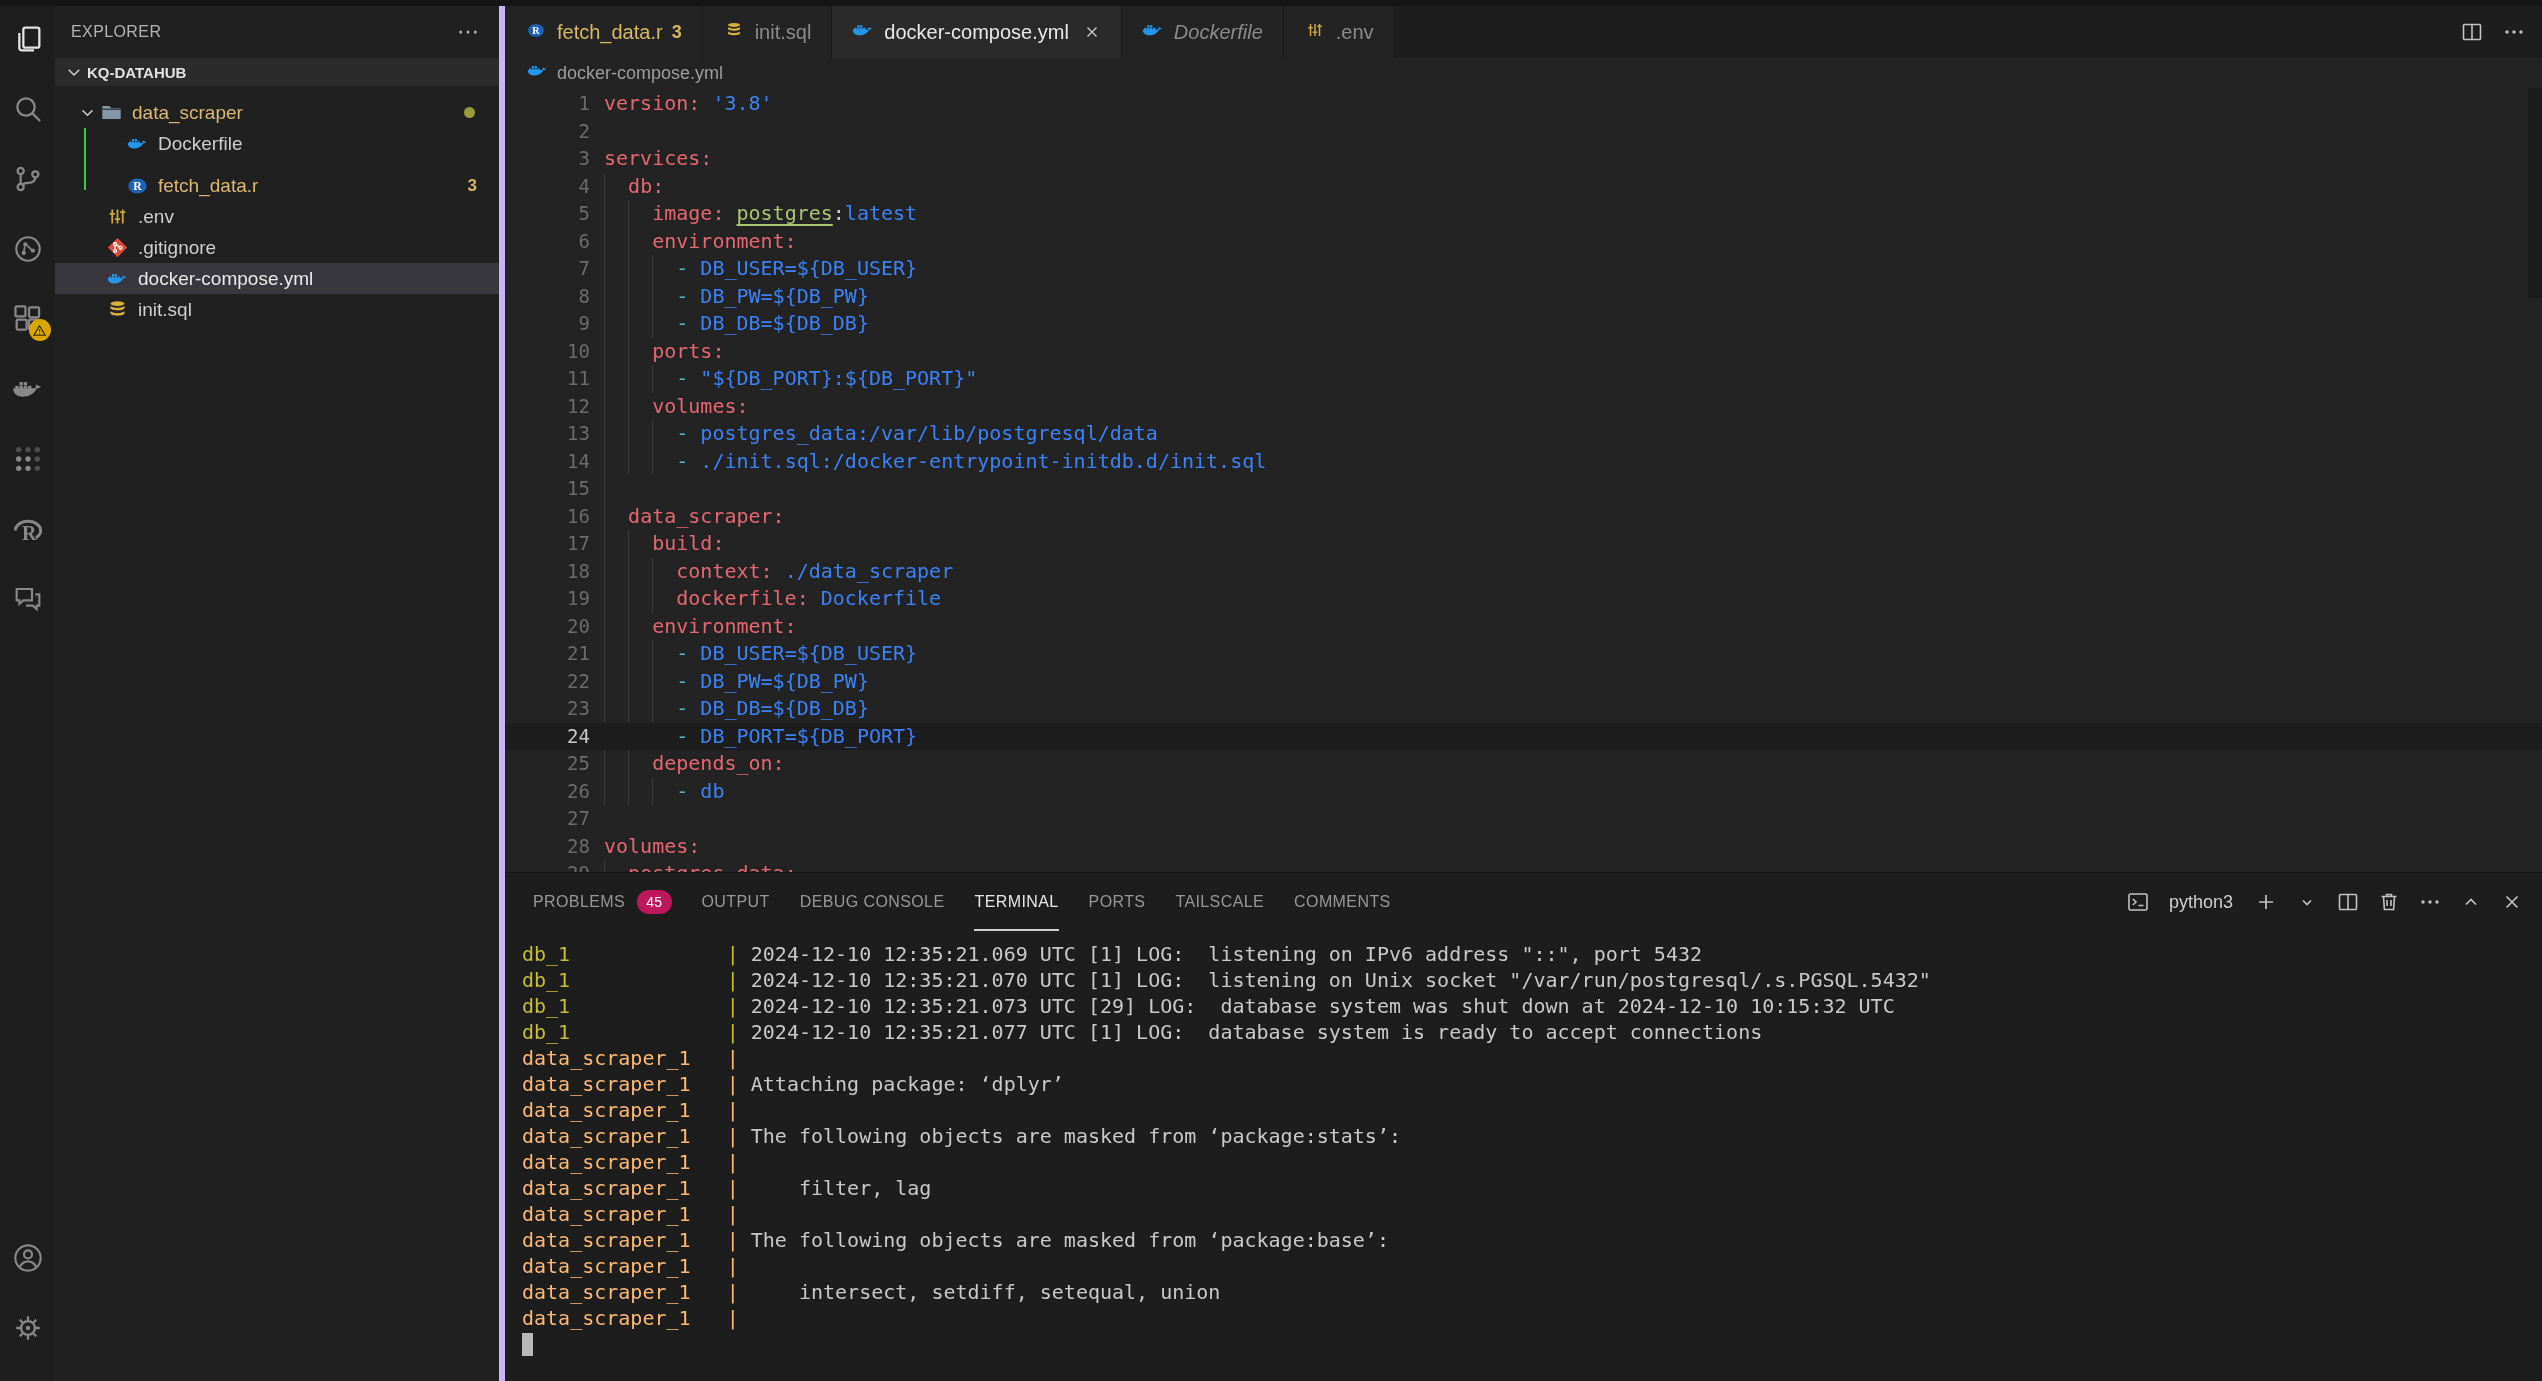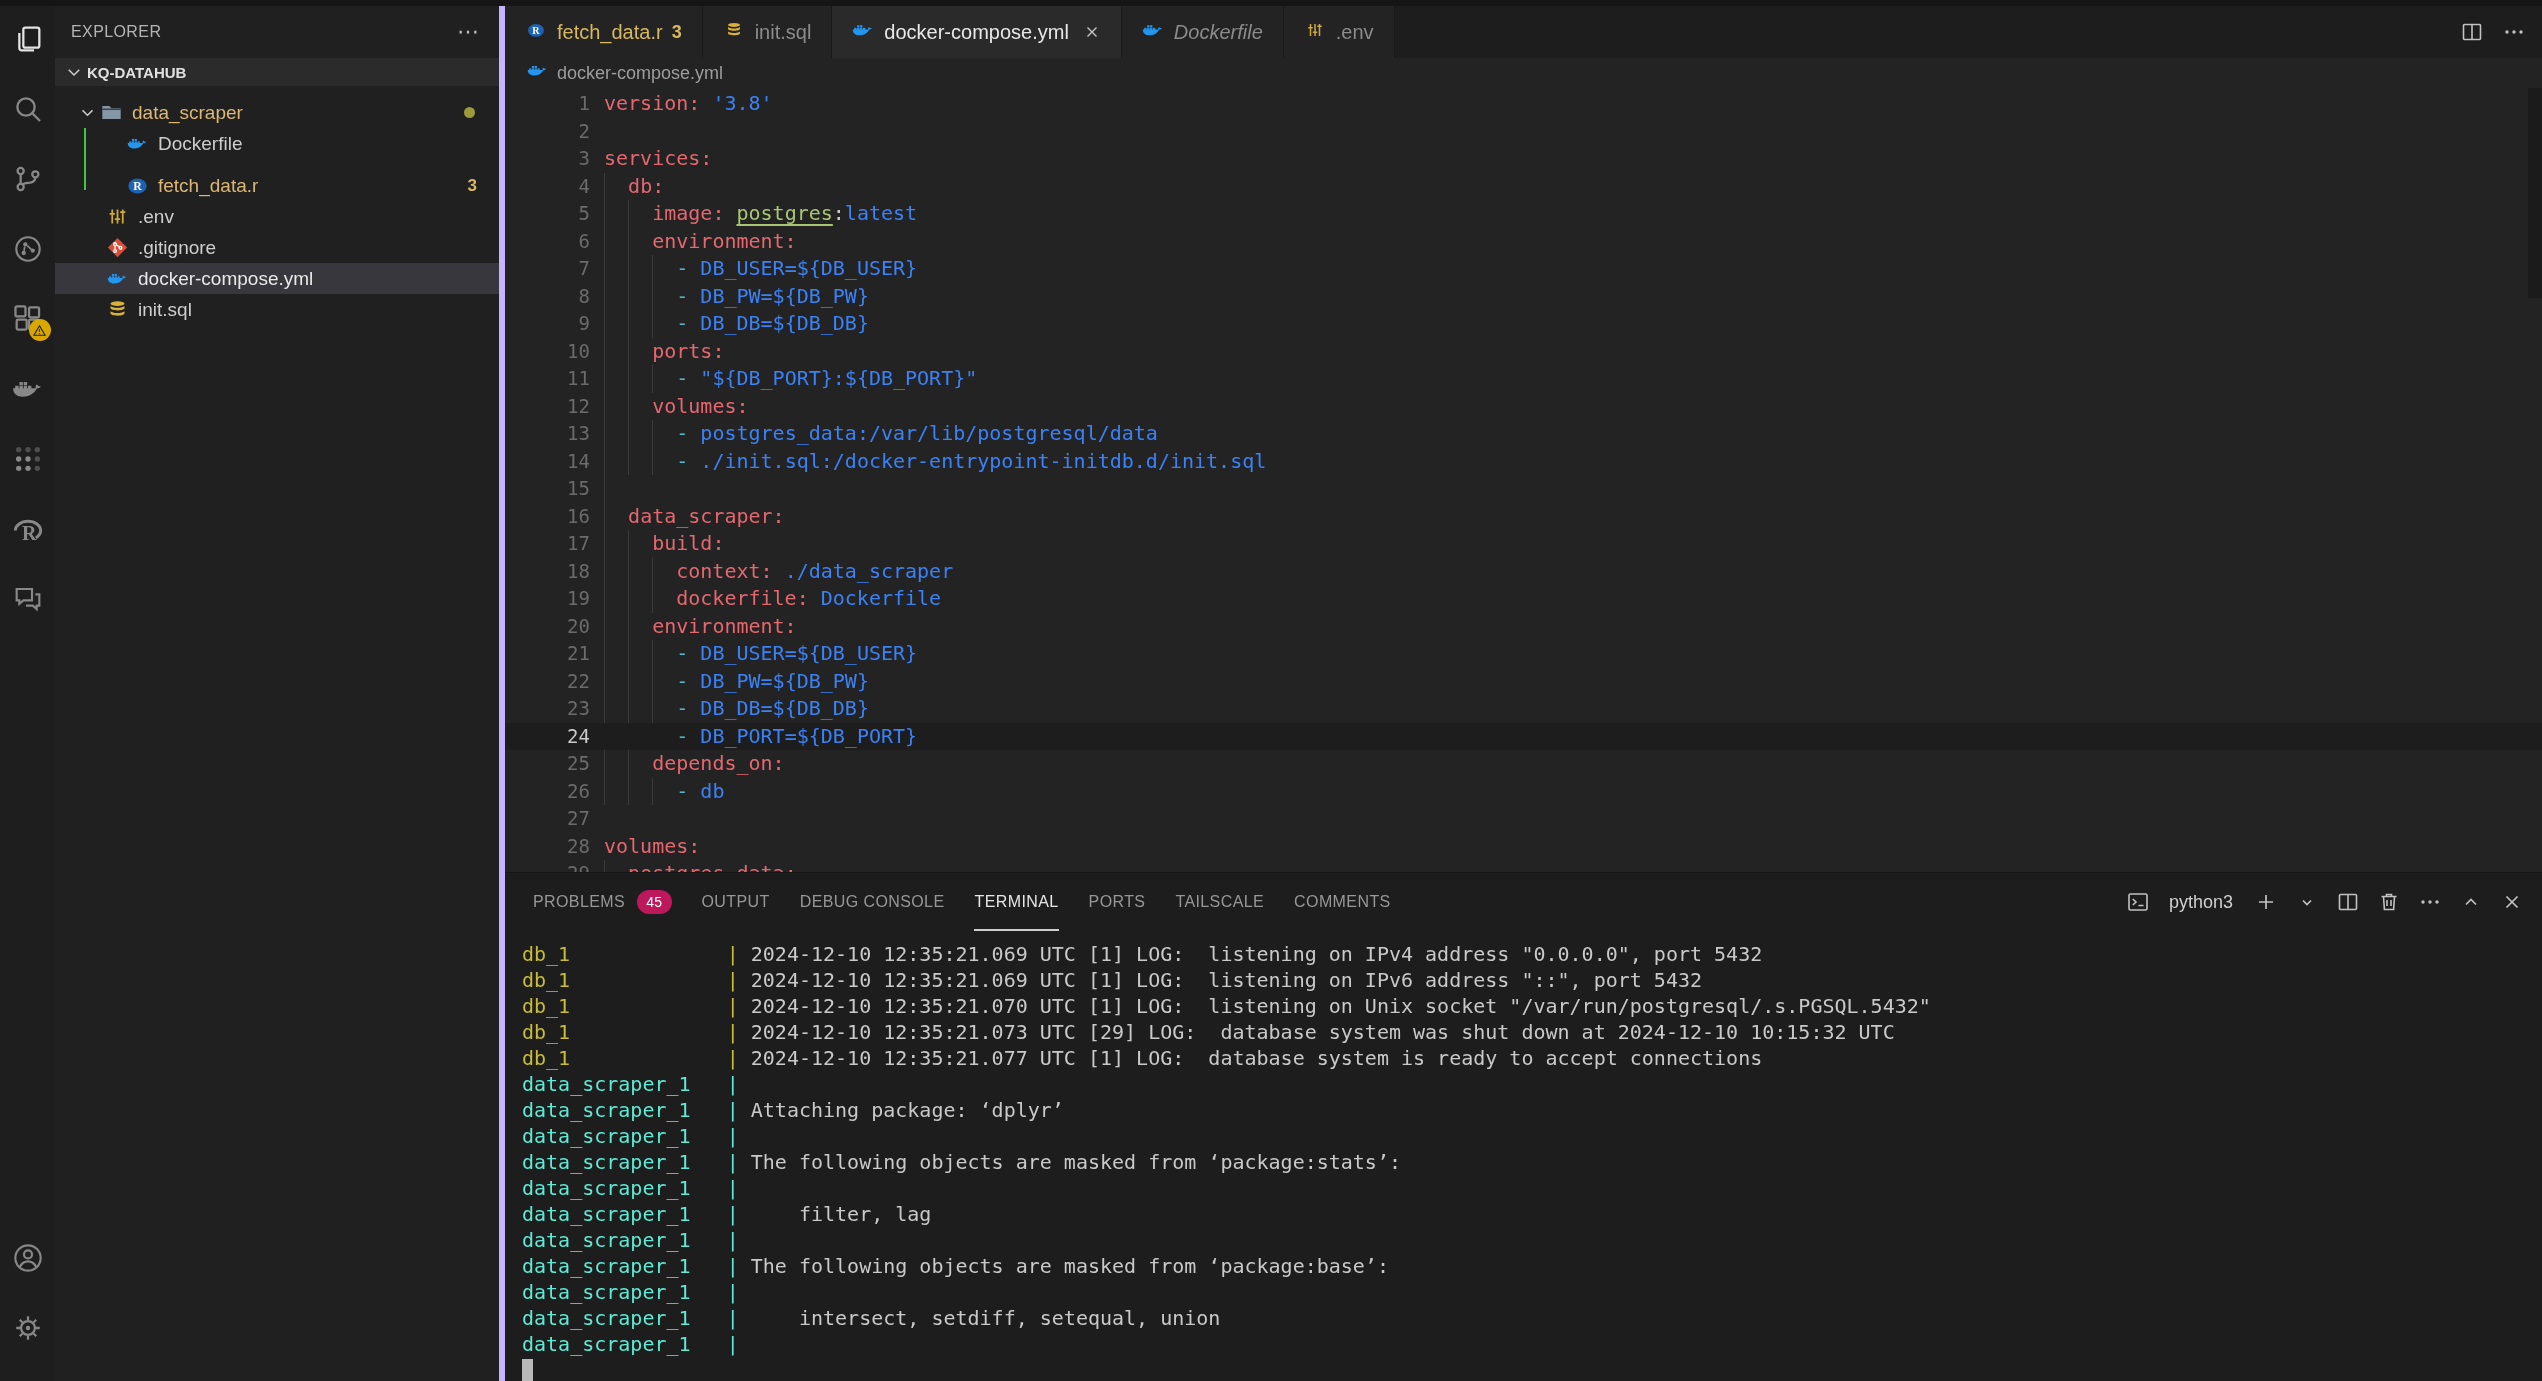--- a/index.html
+++ b/index.html
@@ -102,21 +102,21 @@
   .ptab .pbadge { margin-left:12px; background:#be185d; color:#ffffff; border-radius:20px;
                   padding:4px 9px; font-size:14px; }
   .pactions { display:flex; align-items:center; gap:17px; color:#c2c2c2; }
   .pactions .picon { width:24px; height:24px; cursor:pointer; }
   .pactions svg { width:24px; height:24px; }
   .shell-label { font-size:18px; color:#cfcfcf; margin:0 4px 0 2px; }
 
   .terminal { position:absolute; left:0; right:0; top:58px; bottom:0; padding:10px 0 0 17px; overflow:hidden; }
   .tl { font-family:"DejaVu Sans Mono", monospace; font-size:20px; line-height:26px; white-space:pre;
         color:#c9c9c9; }
-  .tl .svc-y { color:#c9bd35; } .tl .svc-c { color:#5eead4; }
+  .tl .svc-y { color:#c9bd35; } .tl .svc-c { color:#fdba74; }
   .term-cursor { width:11px; height:23px; background:#b9b9b9; margin-top:2px; }
 </style>
 </head>
 <body>
 
 <div class="app">
   <div class="titlebar"></div>
 
   <aside class="activitybar" id="activitybar">
       <div class="ab-item">
@@ -528,21 +528,20 @@
               </svg>
           </span>
           <span class="picon">
             <svg viewBox="0 0 24 24" fill="none" stroke="currentColor" stroke-width="1.7">
                 <path d="M6.5 6.5l11 11M17.5 6.5l-11 11"></path>
               </svg>
           </span>
         </div>
       </div>
       <div class="terminal" id="terminal">
-          <pre class="tl"><span class="svc-y">db_1             | </span><span>2024-12-10 12:35:21.069 UTC [1] LOG:  listening on IPv4 address "0.0.0.0", port 5432</span></pre>
           <pre class="tl"><span class="svc-y">db_1             | </span><span>2024-12-10 12:35:21.069 UTC [1] LOG:  listening on IPv6 address "::", port 5432</span></pre>
           <pre class="tl"><span class="svc-y">db_1             | </span><span>2024-12-10 12:35:21.070 UTC [1] LOG:  listening on Unix socket "/var/run/postgresql/.s.PGSQL.5432"</span></pre>
           <pre class="tl"><span class="svc-y">db_1             | </span><span>2024-12-10 12:35:21.073 UTC [29] LOG:  database system was shut down at 2024-12-10 10:15:32 UTC</span></pre>
           <pre class="tl"><span class="svc-y">db_1             | </span><span>2024-12-10 12:35:21.077 UTC [1] LOG:  database system is ready to accept connections</span></pre>
           <pre class="tl"><span class="svc-c">data_scraper_1   | </span><span></span></pre>
           <pre class="tl"><span class="svc-c">data_scraper_1   | </span><span>Attaching package: ‘dplyr’</span></pre>
           <pre class="tl"><span class="svc-c">data_scraper_1   | </span><span></span></pre>
           <pre class="tl"><span class="svc-c">data_scraper_1   | </span><span>The following objects are masked from ‘package:stats’:</span></pre>
           <pre class="tl"><span class="svc-c">data_scraper_1   | </span><span></span></pre>
           <pre class="tl"><span class="svc-c">data_scraper_1   | </span><span>    filter, lag</span></pre>

